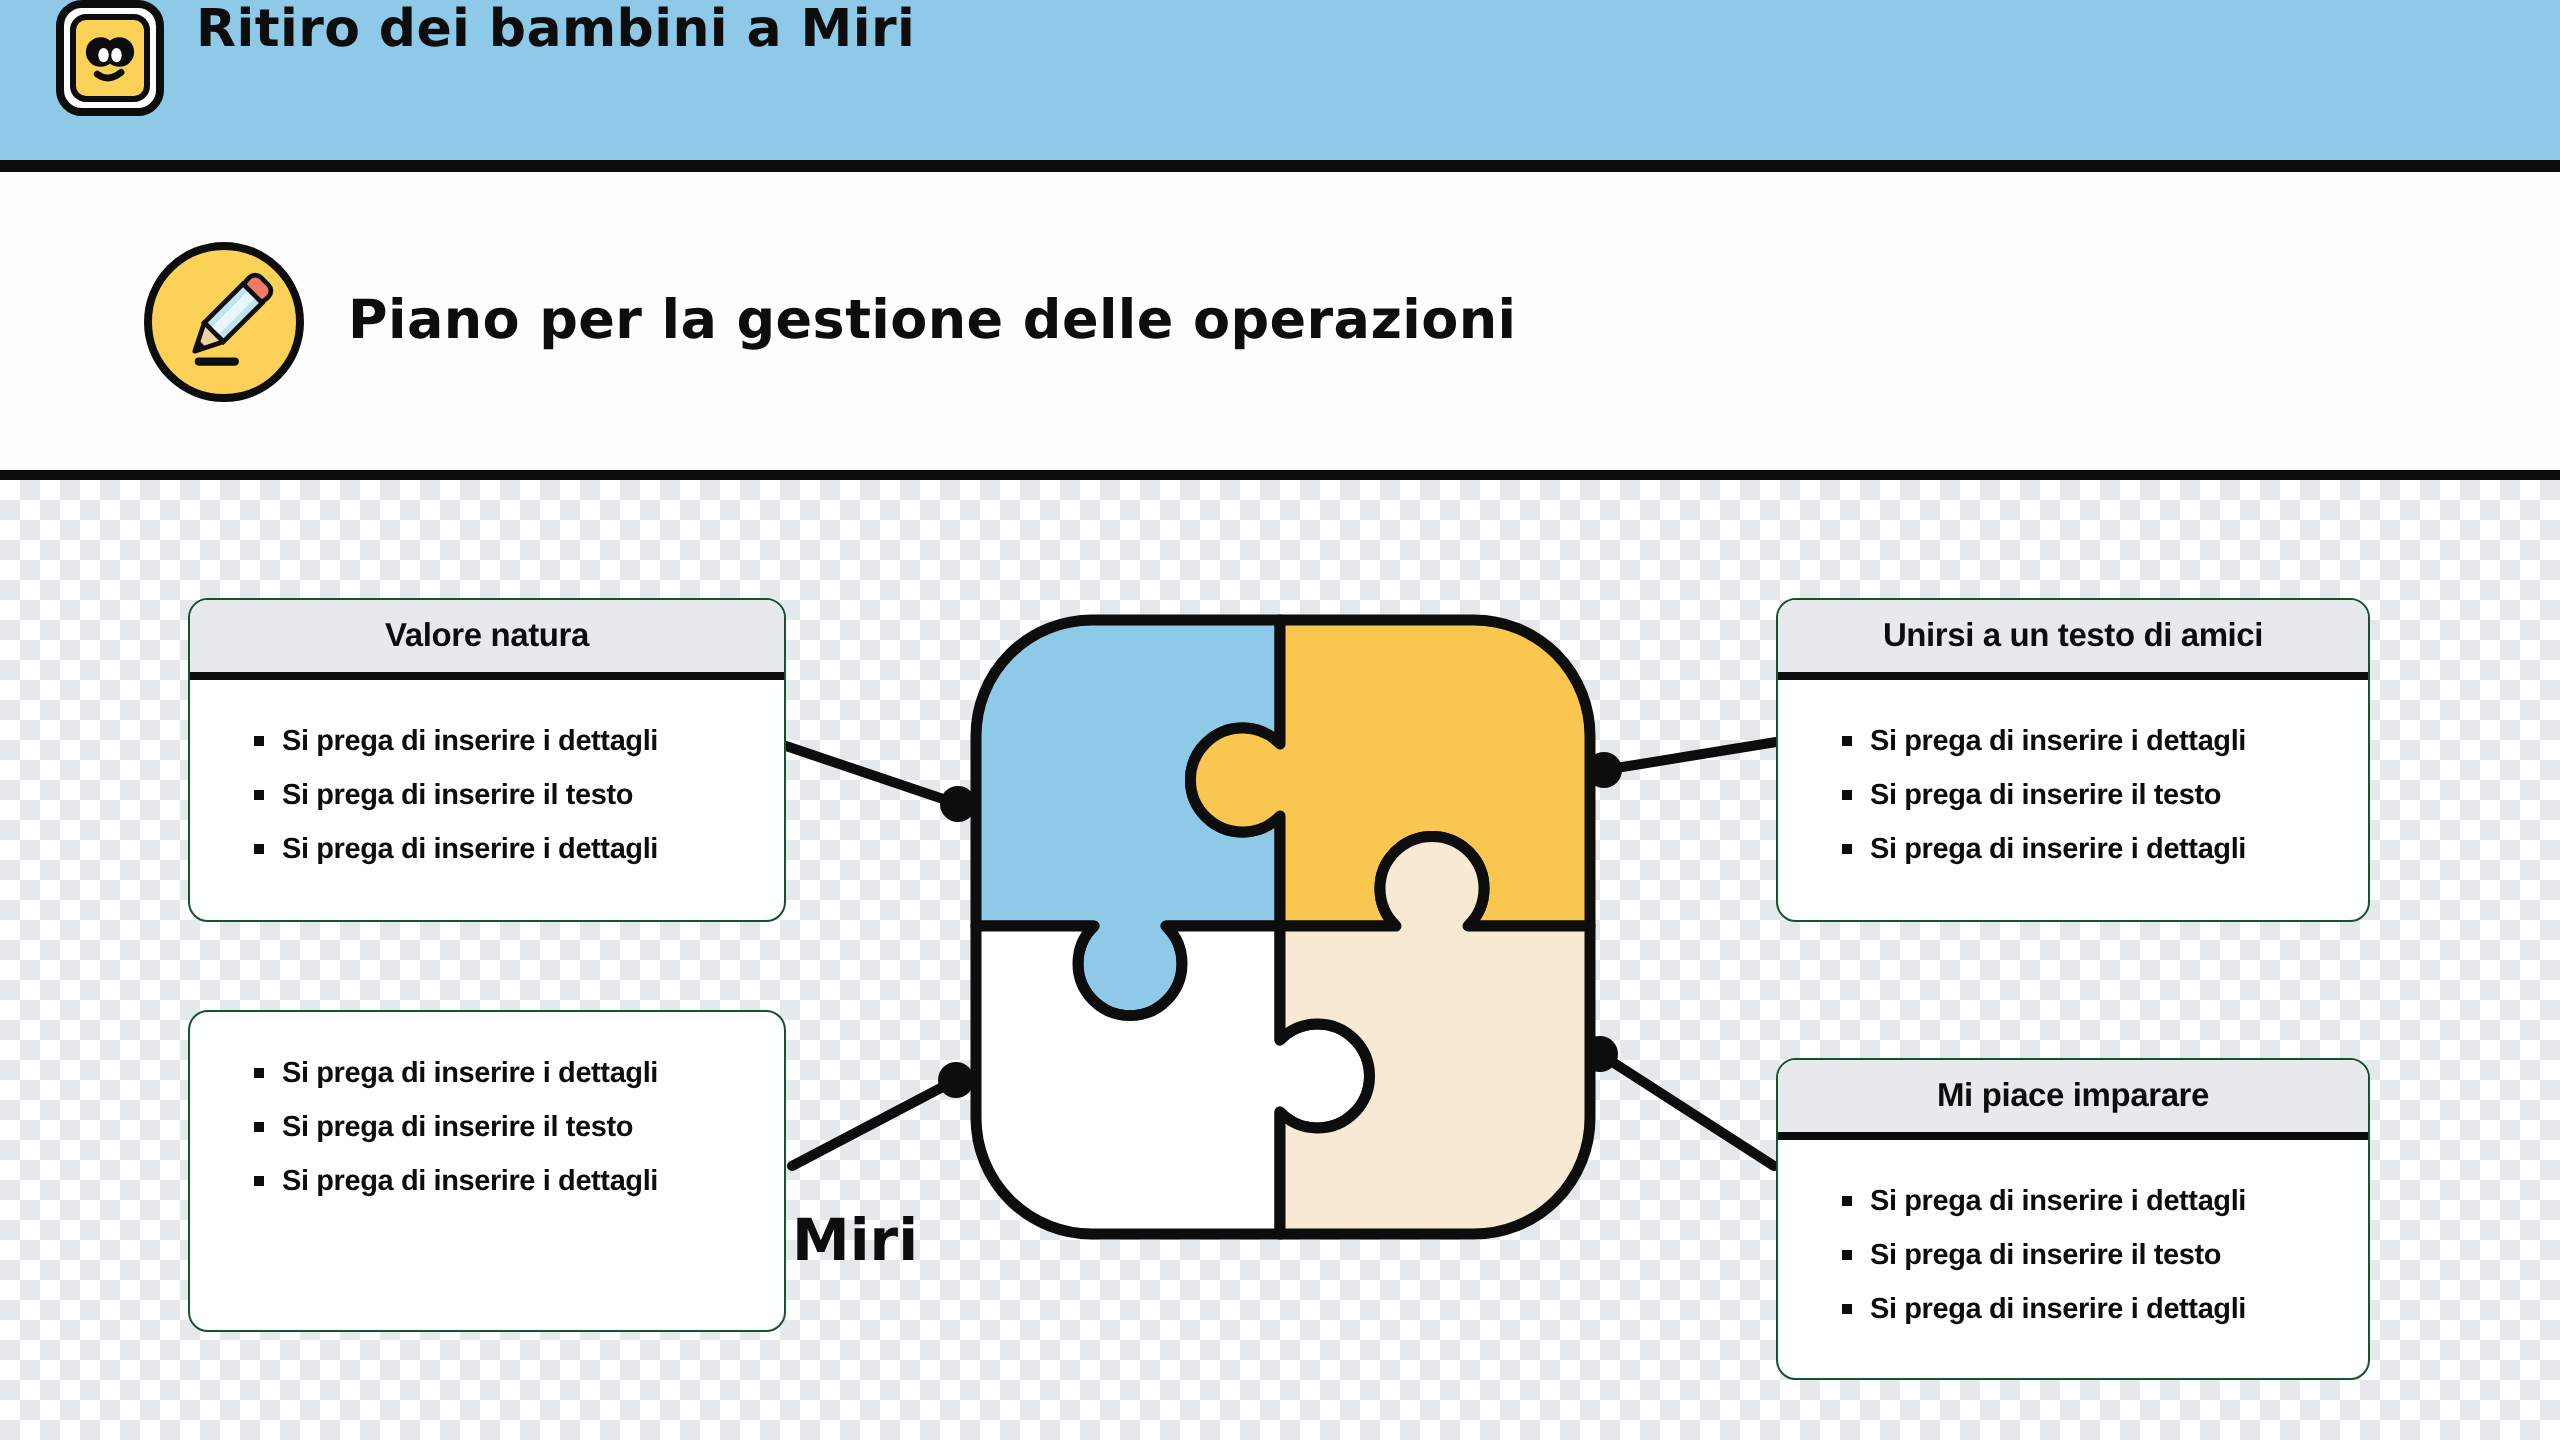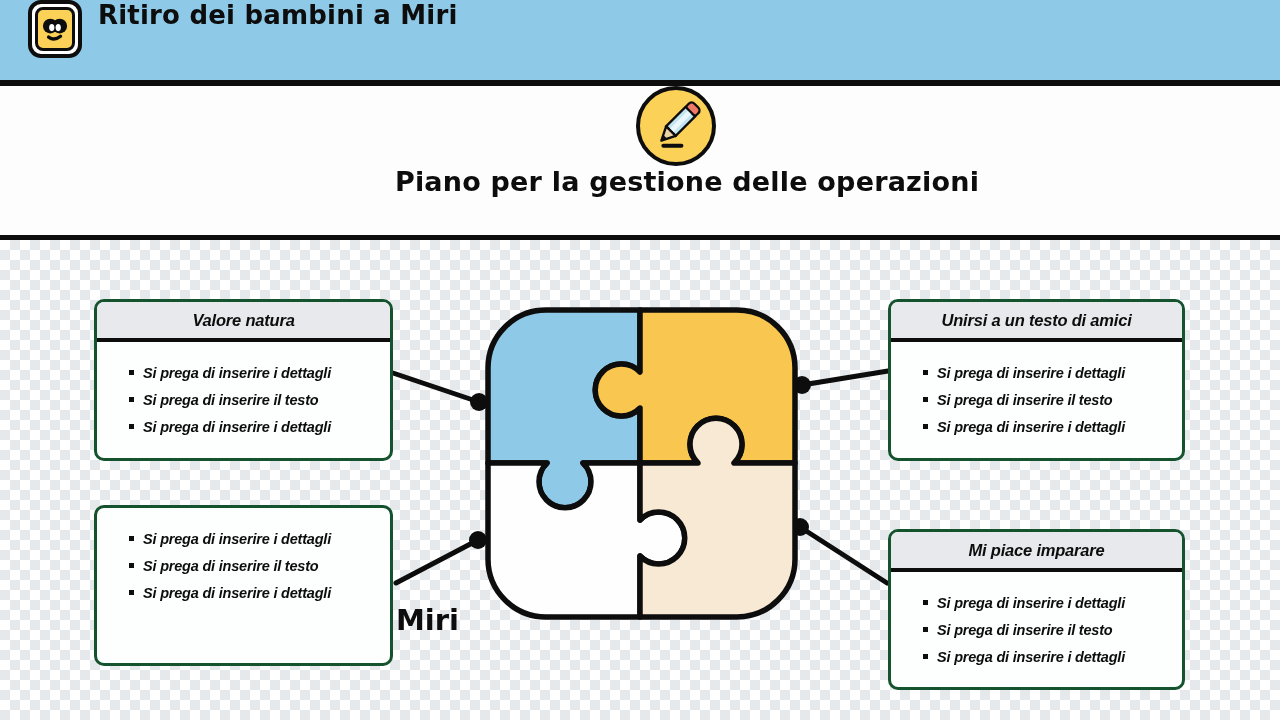--- a/index.html
+++ b/index.html
@@ -39,21 +39,20 @@
     font-size: 26px; font-weight: 800; letter-spacing: 0.2px;
   }
 
   
   .subheader {
     position: absolute; left: 0; top: 86px; width: 1280px; height: 154px;
     background: #fdfdfd;
     border-bottom: 5px solid #0d0d0d;
     display: flex; align-items: center;
     padding-left: 72px;
-    flex-direction: column;
   }
   .pencil-badge {
     width: 80px; height: 80px; border-radius: 50%;
     background: #fbd157;
     border: 4px solid #0d0d0d;
     flex: none;
     display: flex; align-items: center; justify-content: center;
   }
   .subheader-title {
     margin-left: 22px;
@@ -66,24 +65,23 @@
     background: conic-gradient(#e5e9eb 0 25%, #ffffff 0 50%, #e5e9eb 0 75%, #ffffff 0);
     background-size: 20px 20px;
   }
 
   .diagram-svg { position: absolute; left: 0; top: 0; width: 1280px; height: 720px; }
 
   
   .tbox {
     position: absolute;
     background: #fdfefe;
-    border: 3px solid #14532d;
+    border: 1px solid #14532d;
     border-radius: 10px;
     overflow: hidden;
-    font-style: italic;
   }
   .tbox.tl { left: 94px;  top: 299px; width: 299px; height: 162px; }
   .tbox.tr { left: 888px; top: 299px; width: 297px; height: 162px; }
   .tbox.bl { left: 94px;  top: 505px; width: 299px; height: 161px; }
   .tbox.br { left: 888px; top: 529px; width: 297px; height: 161px; text-align: center; }
 
   .tbox-header {
     height: 40px;
     background: #e7e9ec;
     border-bottom: 4px solid #0d0d0d;

